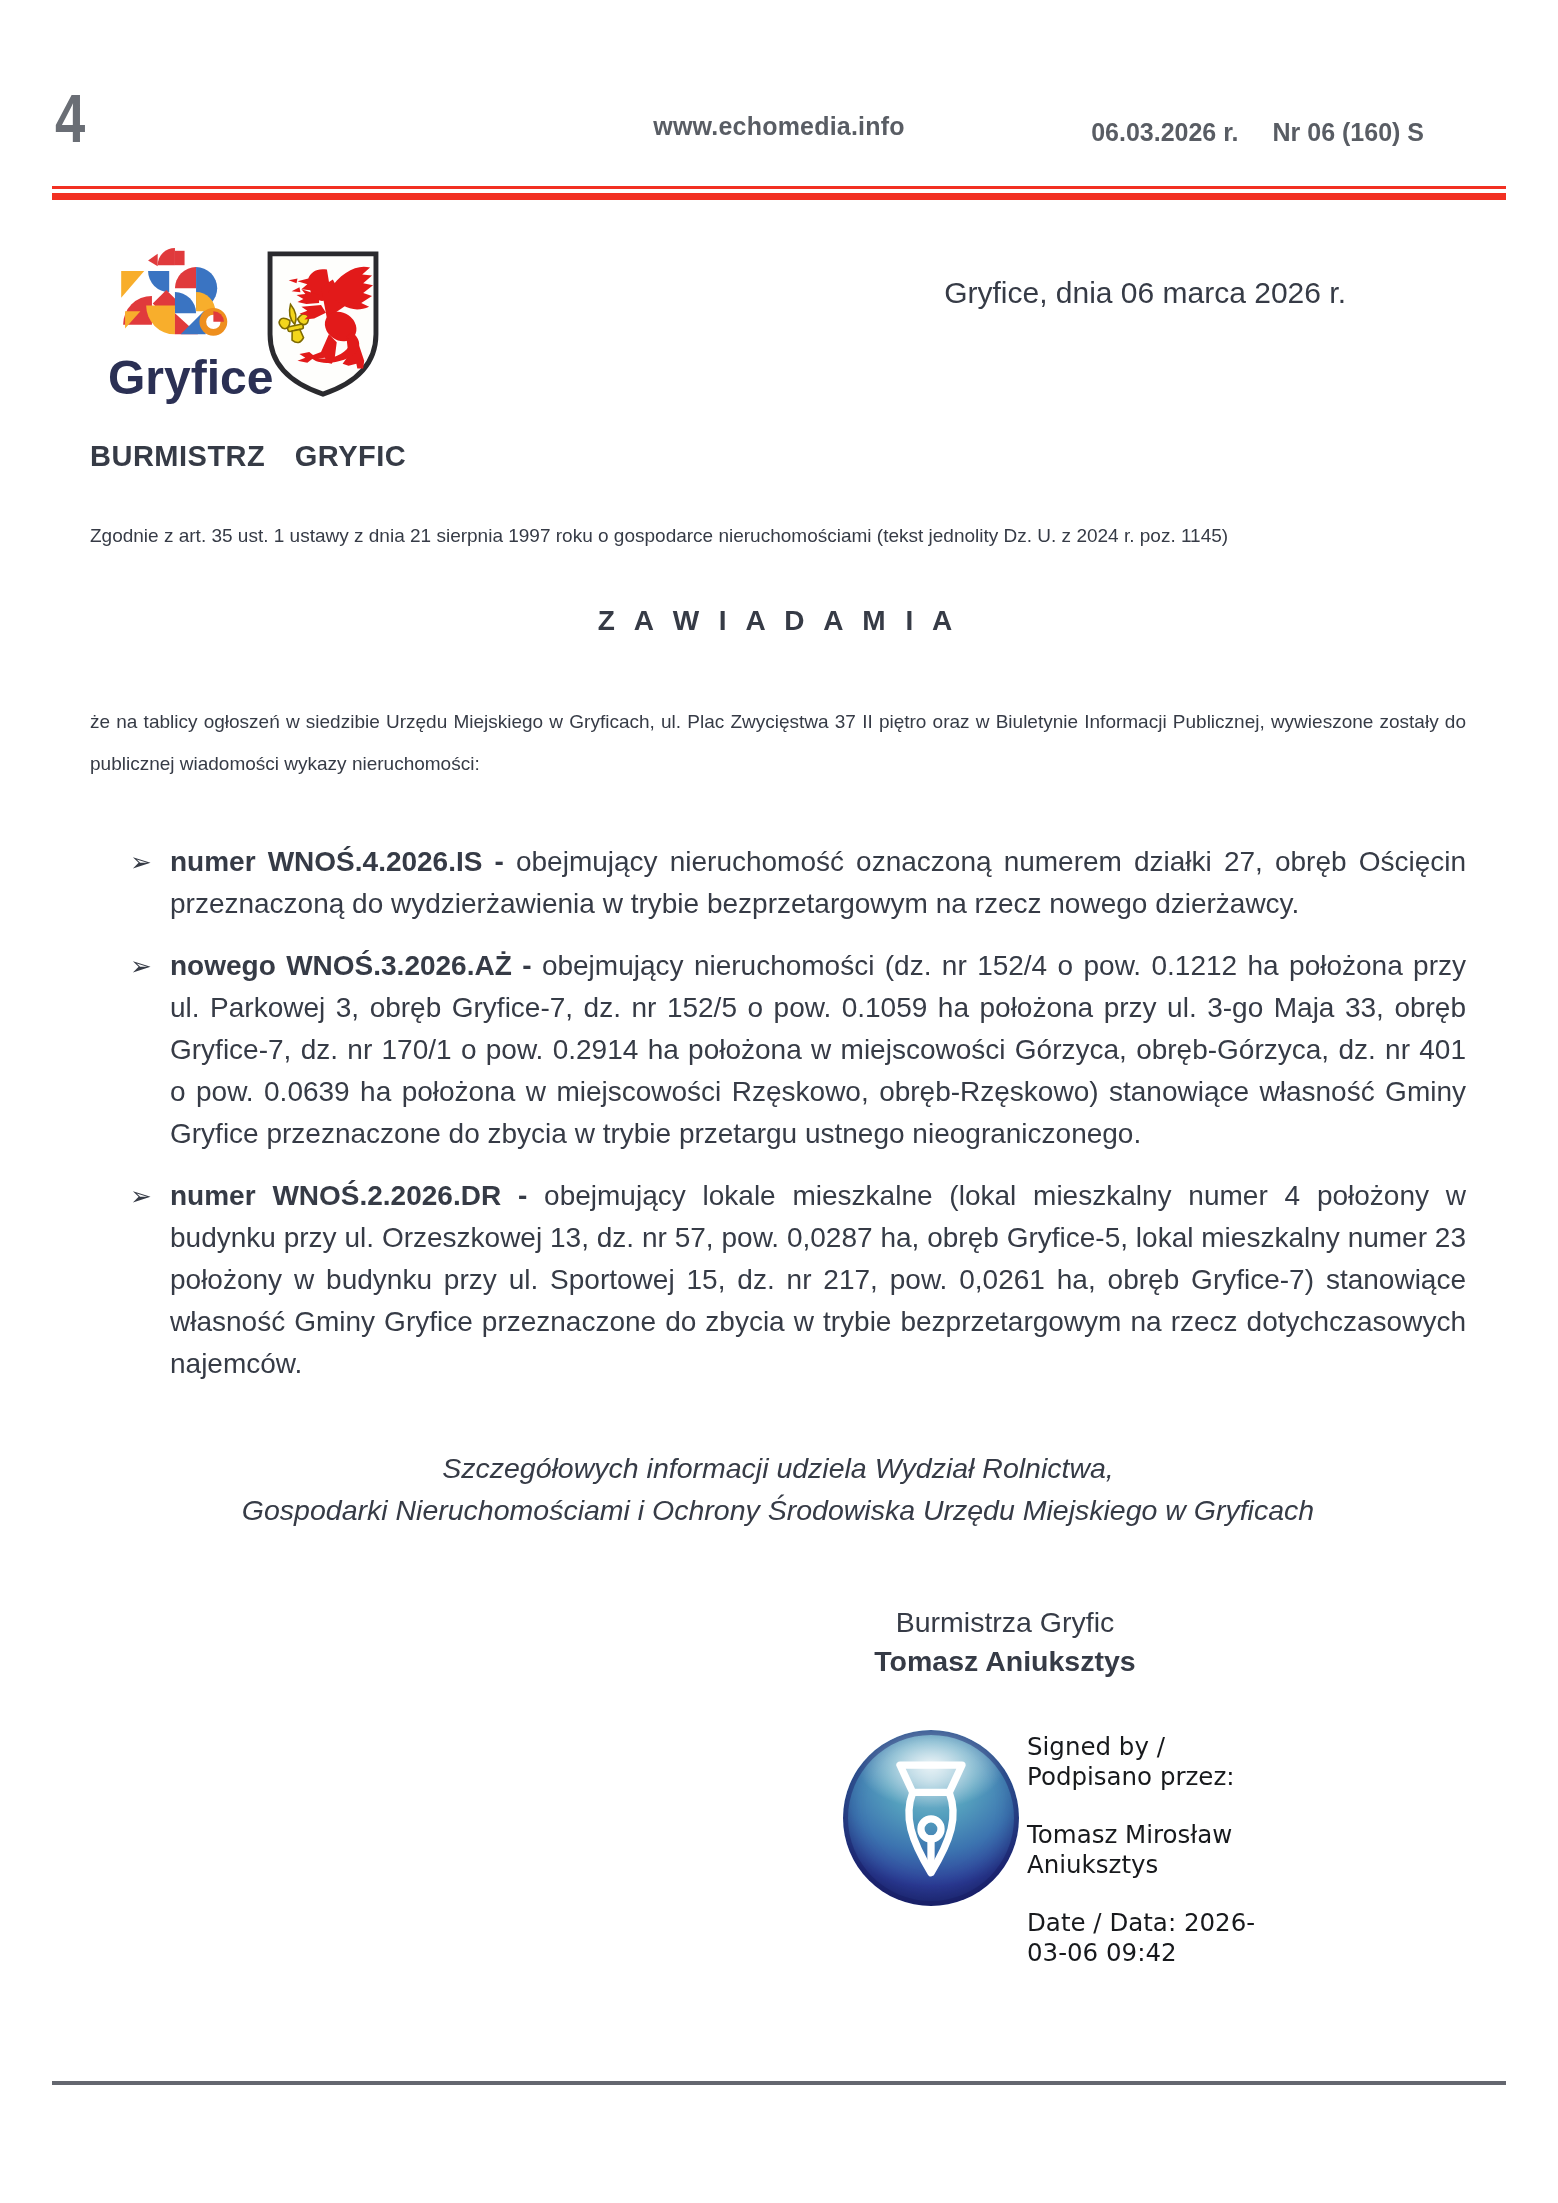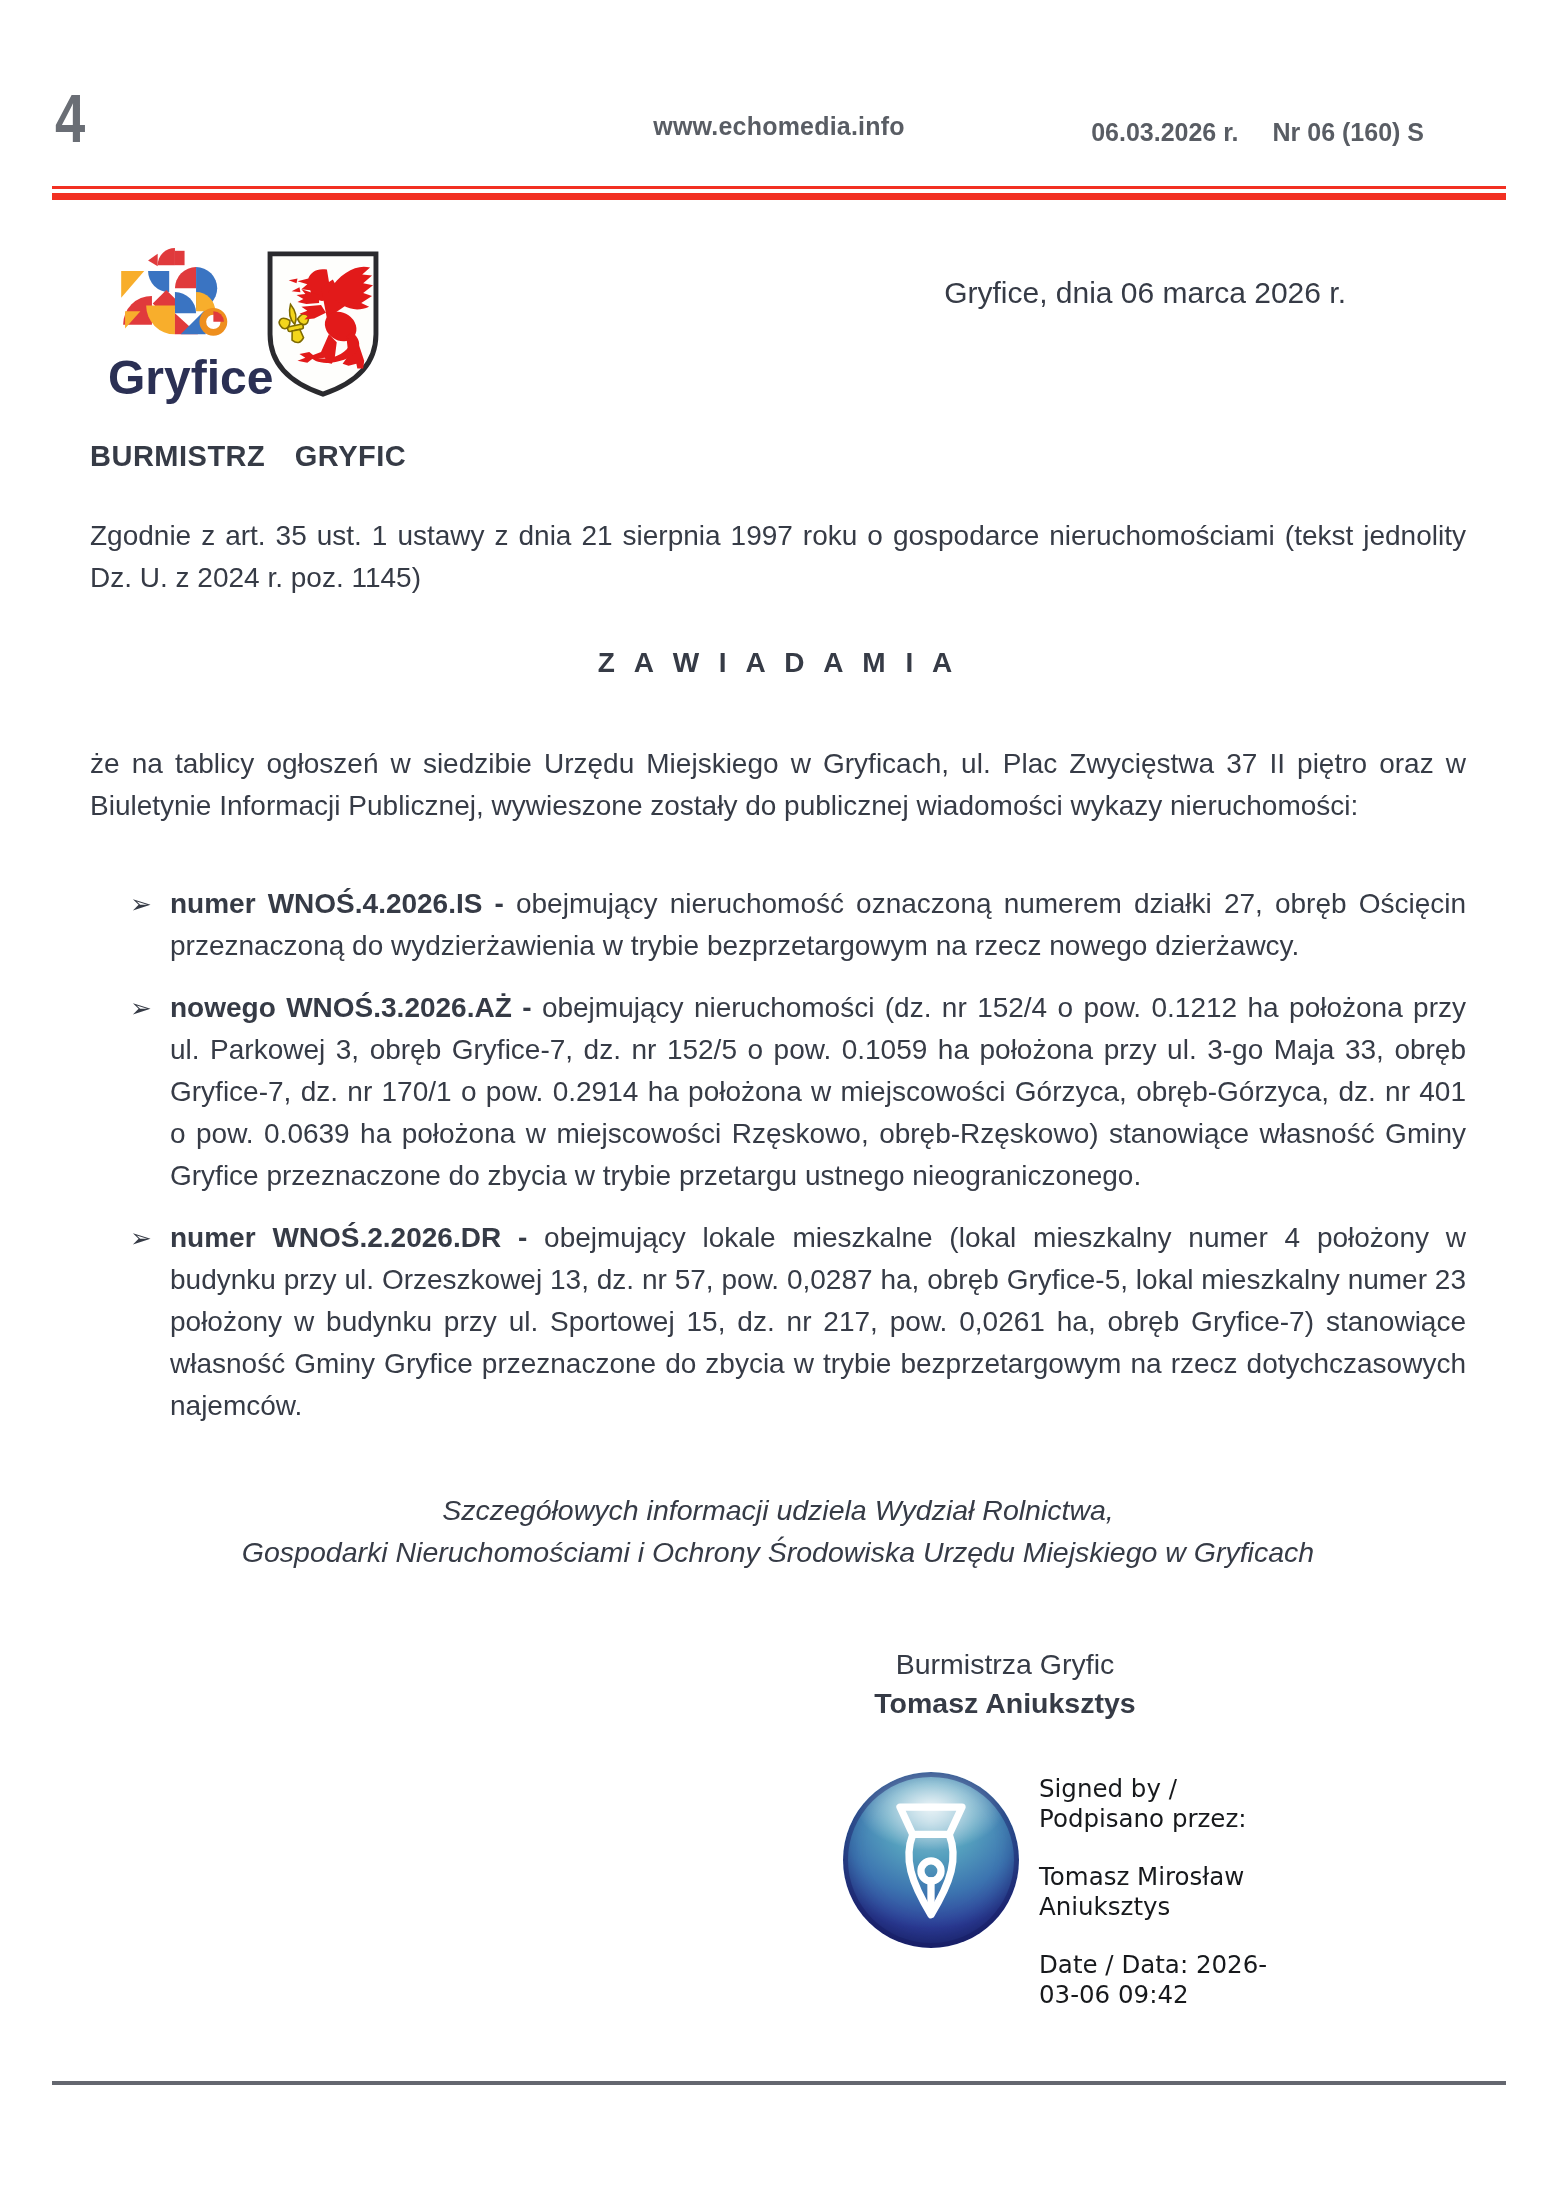--- a/index.html
+++ b/index.html
@@ -36,21 +36,21 @@
     margin-top:8px;font-size:48px;font-weight:bold;color:#2b3054;line-height:1;
   }
   .herb{margin-top:2px;}
   .dateline{margin:30px 120px 0 0;font-size:30px;color:#363b46;}
   
   .doc-title{
     margin:36px 92px 0 90px;text-align:left;
     font-size:29px;font-weight:bold;letter-spacing:.5px;
   }
   .para{
-    margin:42px 92px 0 90px;font-size:28px;line-height:42px;
+    margin:42px 92px 0 90px;font-size:19px;line-height:42px;
     text-align:justify;
   }
   .announce-heading{
     margin:48px 92px 0 90px;text-align:center;
     font-size:28px;font-weight:bold;letter-spacing:6px;
   }
   .announce-body{margin-top:64px;}
   .notice-list{
     list-style:none;margin:56px 92px 0 90px;padding:0;
   }
@@ -64,21 +64,21 @@
   .info-note{
     margin:62px 92px 0 90px;text-align:center;
     font-style:italic;font-size:28.5px;line-height:42px;
   }
   .sig{
     width:320px;margin:74px 0 0 845px;text-align:center;
     font-size:28.5px;line-height:34px;
   }
   .sig-name{font-weight:bold;margin-top:5px;}
   
-  .stamp-row{display:flex;align-items:flex-start;margin:52px 0 8px 843px;gap:20px;}
+  .stamp-row{display:flex;align-items:flex-start;margin:52px 0 8px 843px;gap:8px;}
   .stamp-circle{
     width:176px;height:176px;border-radius:50%;flex:0 0 auto;
     background:
       radial-gradient(ellipse 58% 34% at 50% 20%, rgba(255,255,255,.85), rgba(255,255,255,0) 72%),
       radial-gradient(ellipse 95% 80% at 50% 28%, #8fc0d4 0%, #55a0be 26%, #3c74b0 52%, #2d3d98 76%, #222e7c 100%);
     box-shadow:inset 0 -12px 20px rgba(12,16,70,.45), inset 0 0 0 5px rgba(28,34,110,.45);
     display:flex;align-items:center;justify-content:center;
   }
   .stamp-text{
     font-family:"DejaVu Sans",sans-serif;font-size:24.5px;line-height:30px;

